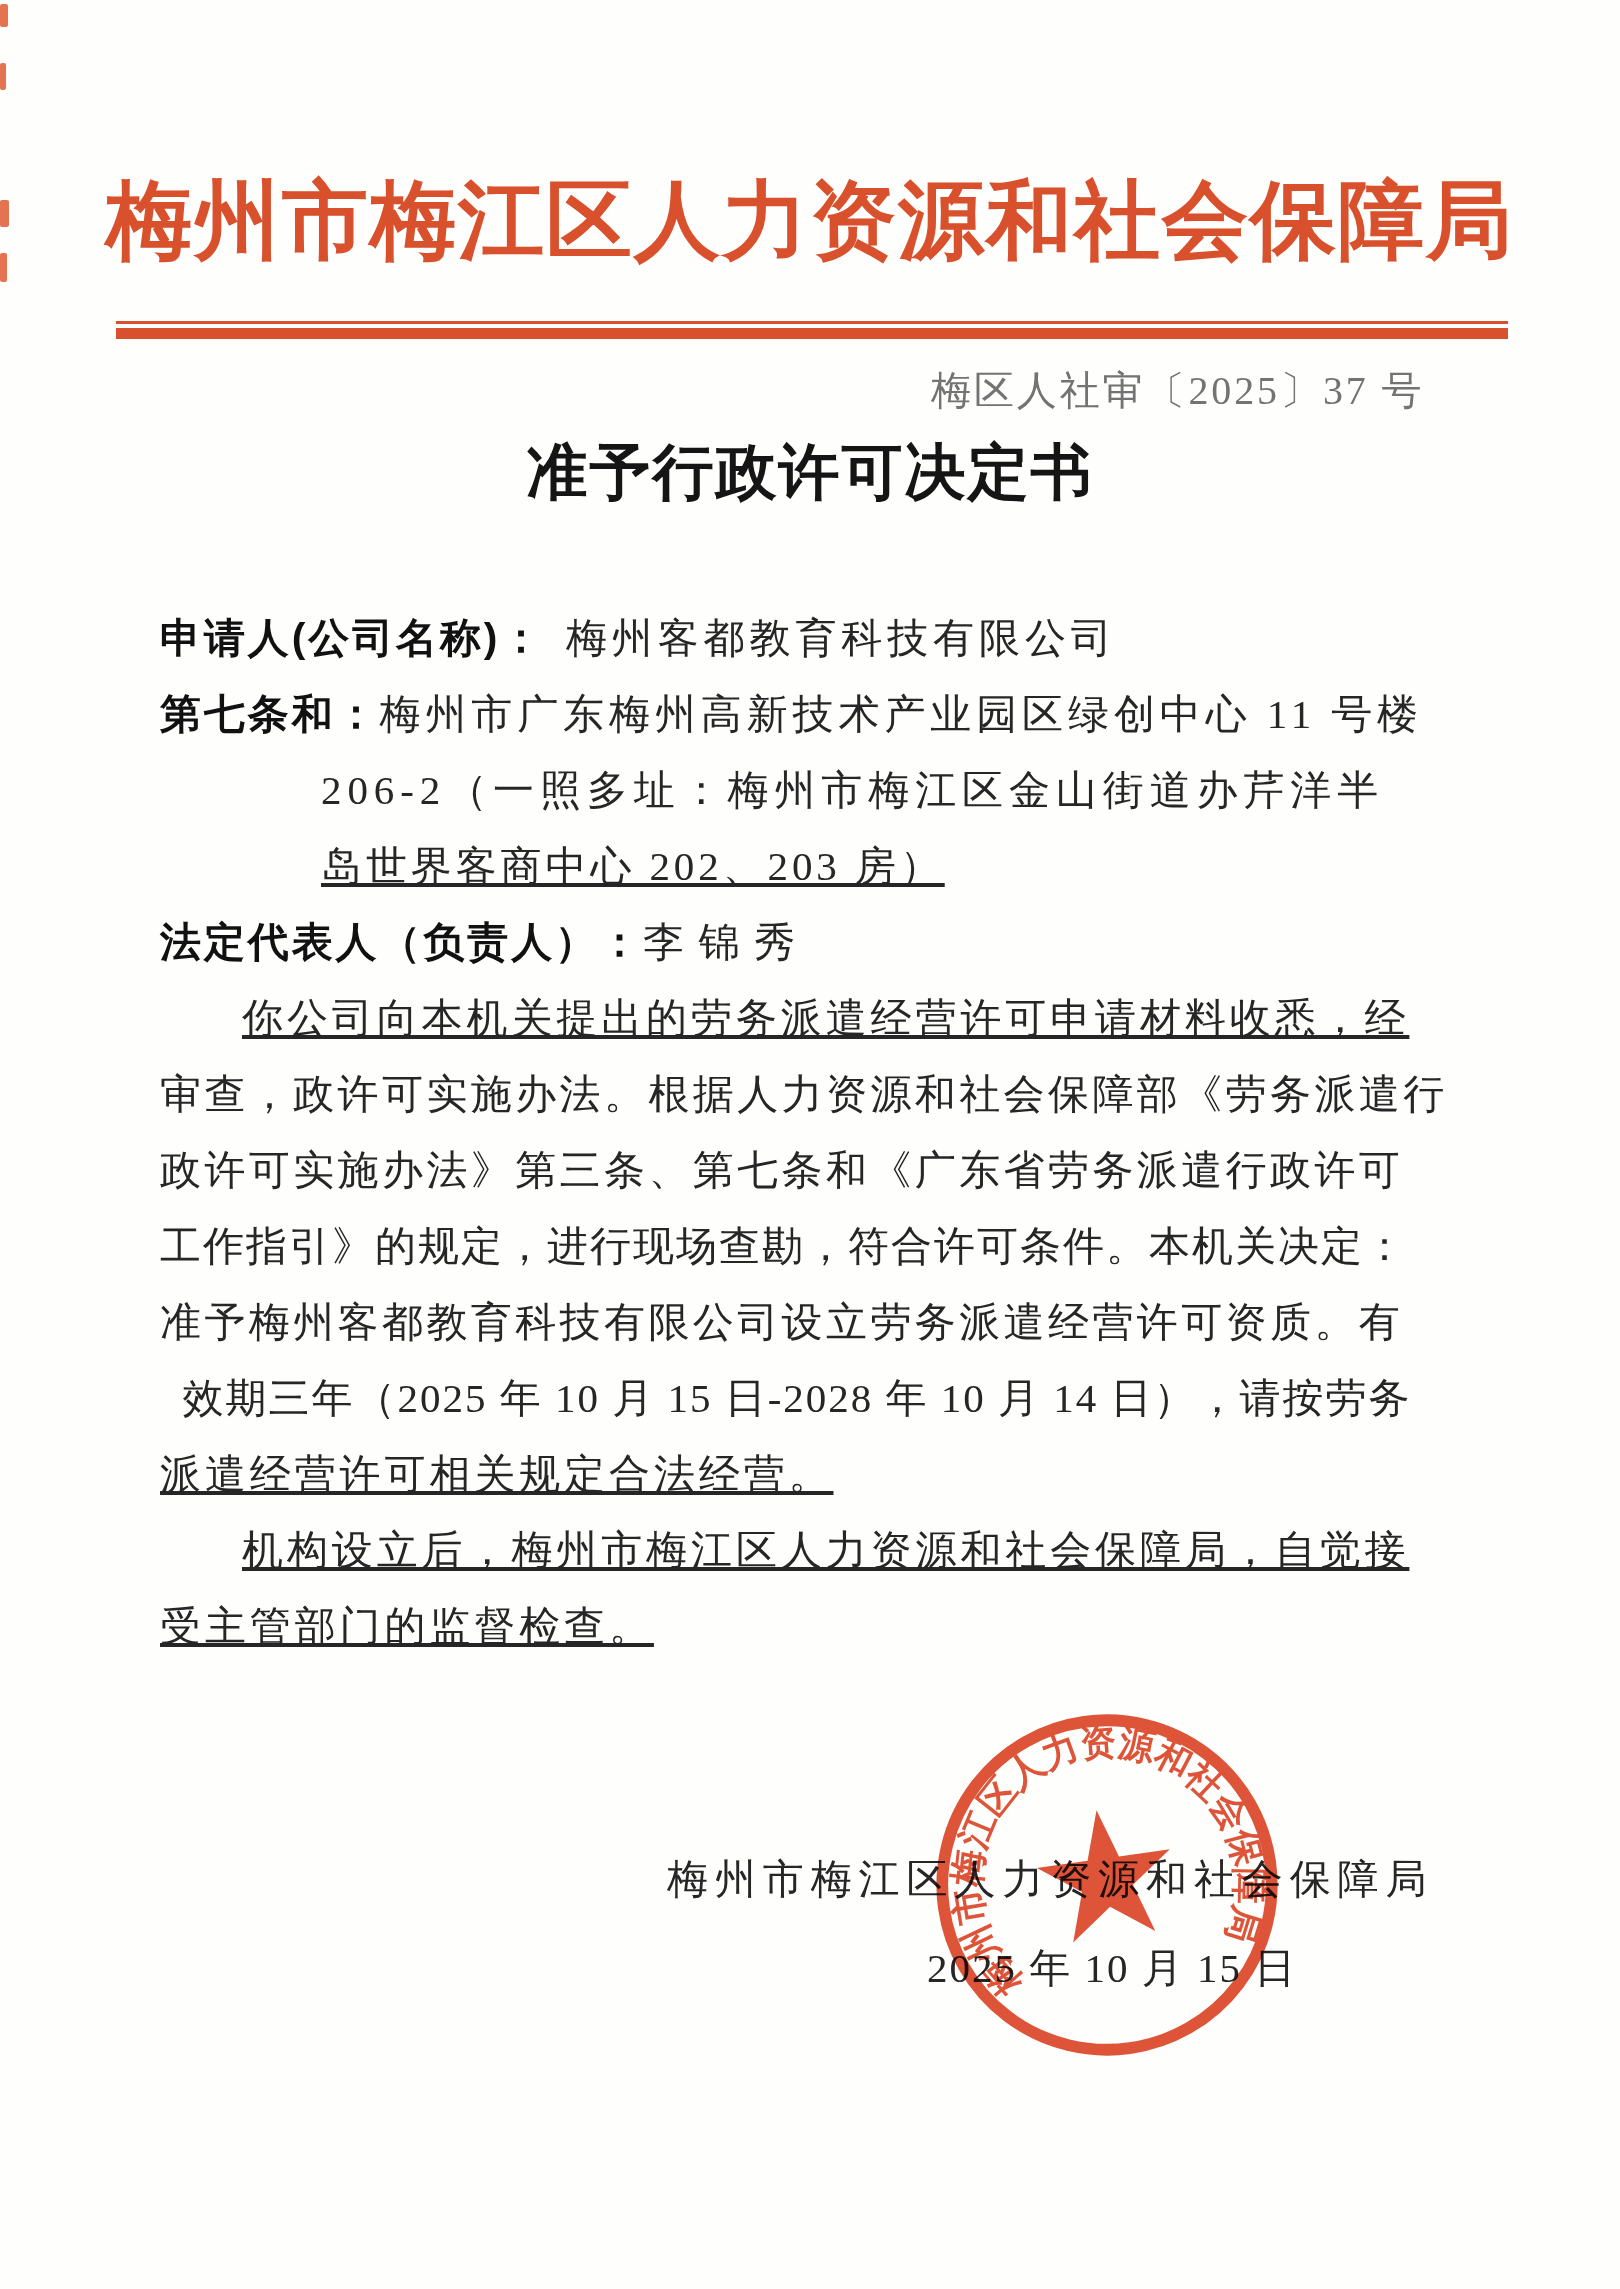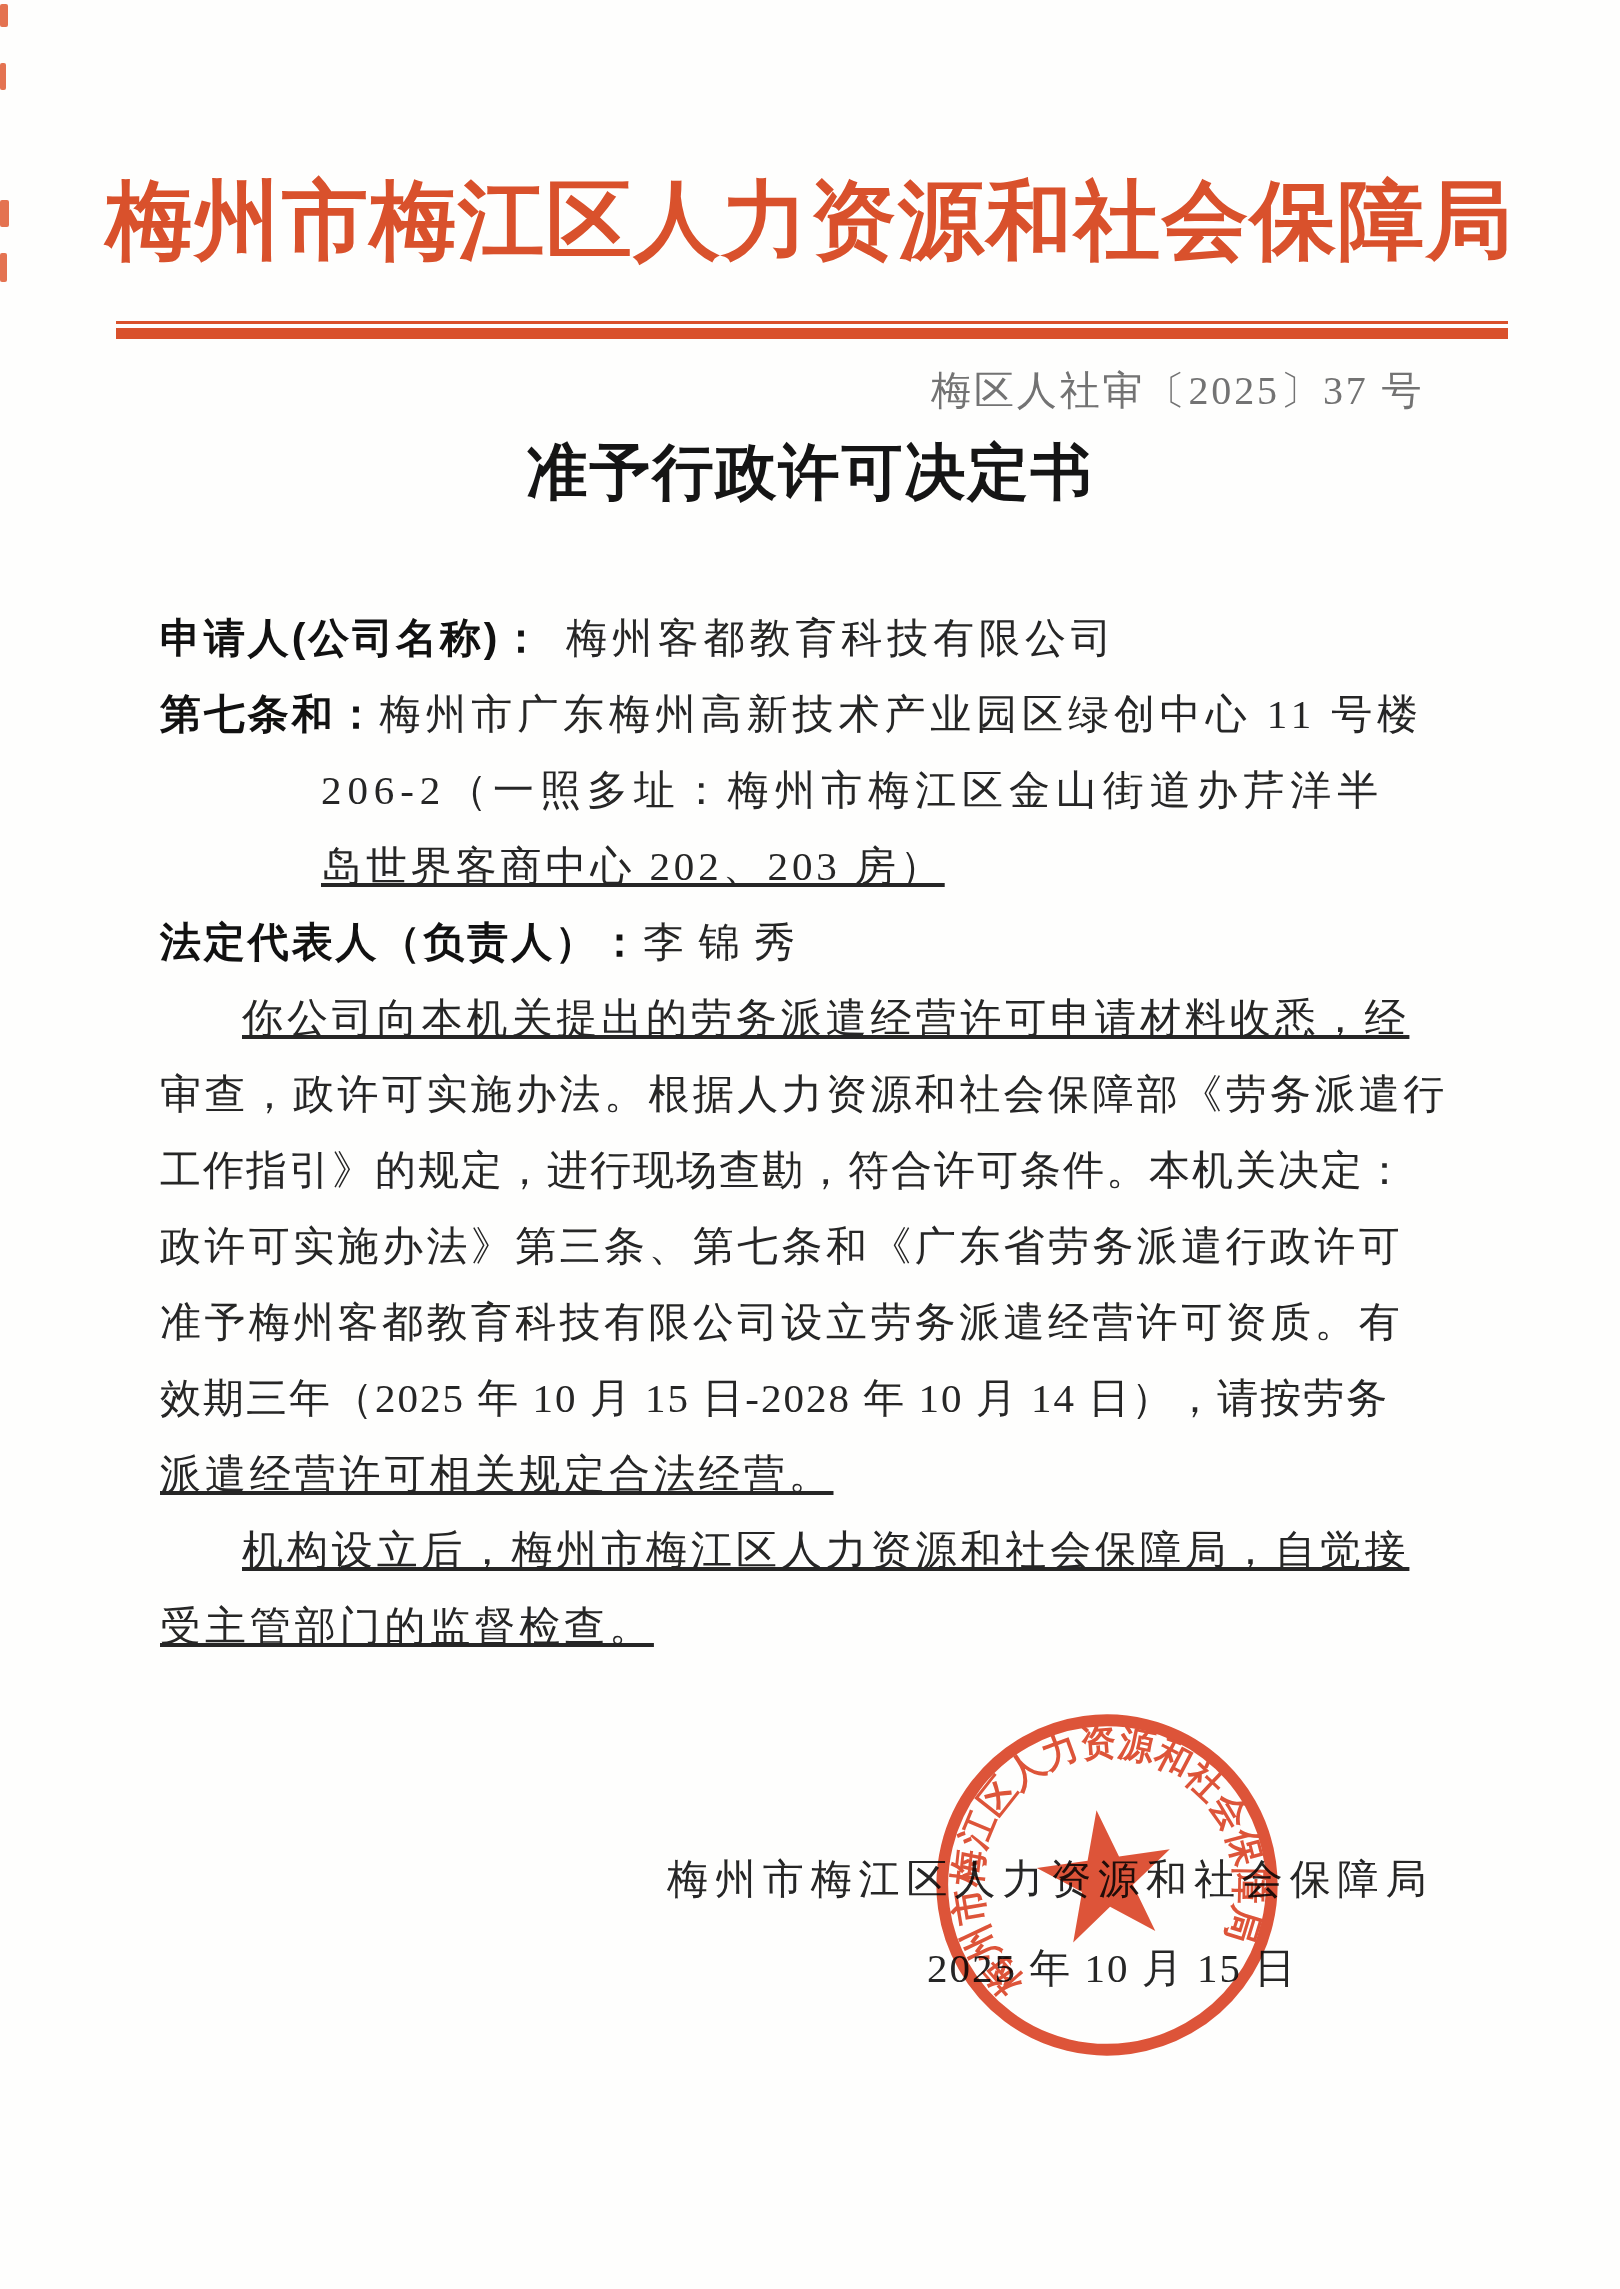--- a/index.html
+++ b/index.html
@@ -97,24 +97,24 @@
   <div class="doc-title">准予行政许可决定书</div>
 
   <div class="body-block">
     <div class="bl"><span class="lbl">申请人(公司名称)：</span><span class="gap"></span><span class="val">梅州客都教育科技有限公司</span></div>
     <div class="bl"><span class="lbl">第七条和：</span><span class="val ls6">梅州市广东梅州高新技术产业园区绿创中心 11 号楼</span></div>
     <div class="bl ind4 ls6">206-2（一照多址：梅州市梅江区金山街道办芹洋半</div>
     <div class="bl ind4 ls4">岛世界客商中心 202、203 房）</div>
     <div class="bl"><span class="lbl">法定代表人（负责人）：</span><span class="val-wide">李锦秀</span></div>
     <div class="bl ind2 ls4">你公司向本机关提出的劳务派遣经营许可申请材料收悉，经</div>
     <div class="bl">审查，政许可实施办法。根据人力资源和社会保障部《劳务派遣行</div>
+    <div class="bl">政许可实施办法》第三条、第七条和《广东省劳务派遣行政许可</div>
     <div class="bl" style="letter-spacing:2px;">工作指引》的规定，进行现场查勘，符合许可条件。本机关决定：</div>
-    <div class="bl">政许可实施办法》第三条、第七条和《广东省劳务派遣行政许可</div>
     <div class="bl">准予梅州客都教育科技有限公司设立劳务派遣经营许可资质。有</div>
-    <div class="bl" style="letter-spacing:2px;">效期三年（2025 年 10 月 15 日-2028 年 10 月 14 日），请按劳务</div>
+    <div class="bl" style="letter-spacing:2px;text-align:center;">效期三年（2025 年 10 月 15 日-2028 年 10 月 14 日），请按劳务</div>
     <div class="bl ls4">派遣经营许可相关规定合法经营。</div>
     <div class="bl ind2 ls4">机构设立后，梅州市梅江区人力资源和社会保障局，自觉接</div>
     <div class="bl ls4">受主管部门的监督检查。</div>
   </div>
 
   <div class="sig-org">梅州市梅江区人力资源和社会保障局</div>
   <div class="sig-date">2025 年 10 月 15 日</div>
 
   <svg class="seal" viewBox="0 0 410 410" xmlns="http://www.w3.org/2000/svg">
     <defs>

